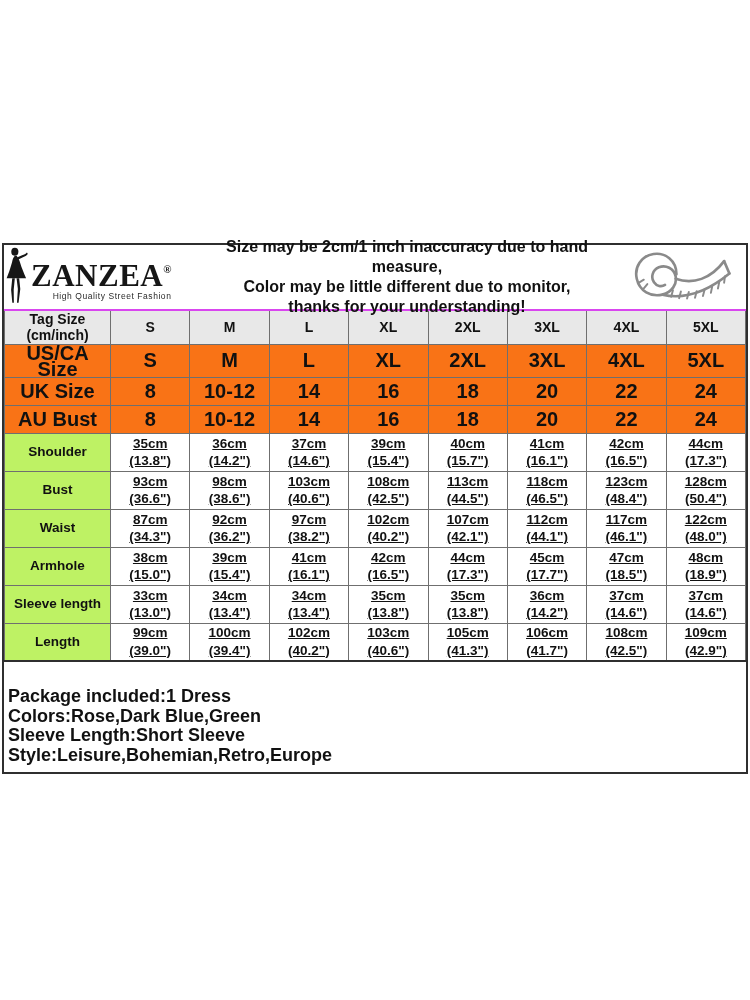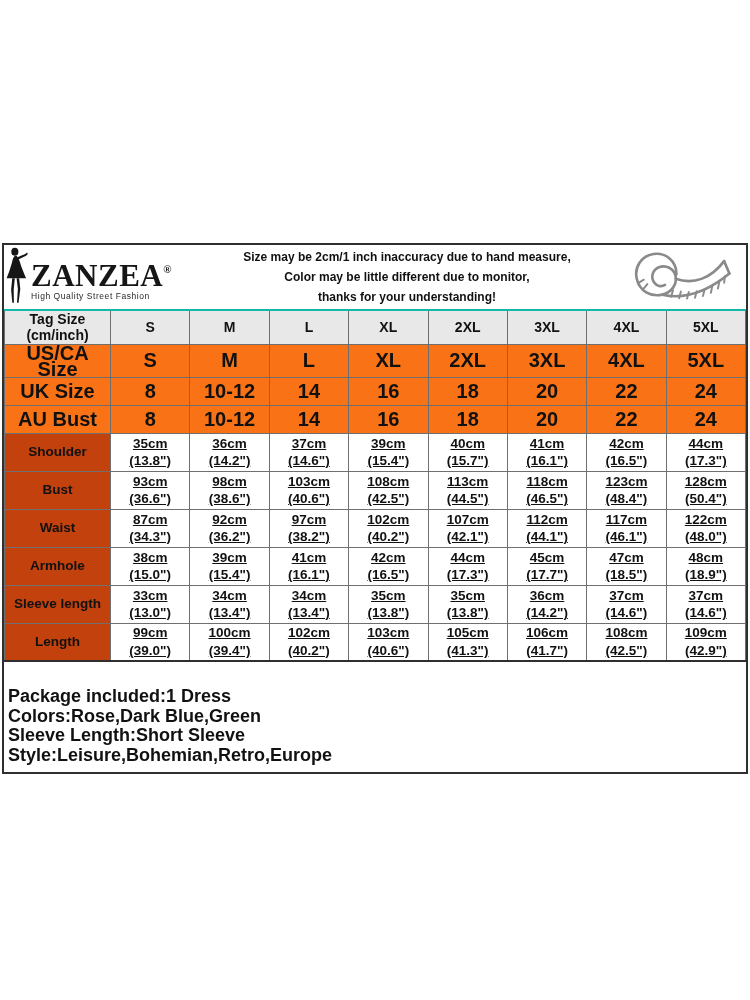--- a/index.html
+++ b/index.html
@@ -46,54 +46,55 @@
     color: #161616;
     white-space: nowrap;
   }
   .reg-mark { font-size: 11px; vertical-align: 13px; letter-spacing: 0; }
   .tagline {
     font-size: 8.5px;
     letter-spacing: 0.55px;
     color: #2a2a2a;
     margin-top: 0px;
     white-space: nowrap;
+    text-align: right;
   }
   .notice {
     flex: 1 1 auto;
     text-align: center;
     font-weight: bold;
-    font-size: 12px;
+    font-size: 16px;
     line-height: 20px;
     color: #111111;
   }
   .tape-wrap {
     flex: 0 0 auto;
     width: 124px;
     display: flex;
     justify-content: center;
     align-items: center;
   }
   
   table.size-table {
     border-collapse: collapse;
     width: 100%;
     table-layout: fixed;
-    border-top: 2px solid #14b8a6;
+    border-top: 2px solid #d946ef;
     border-bottom: 2px solid #2f2f2f;
     border-radius: 25px;
   }
   table.size-table td {
     border: 1px solid #6f6f6f;
     text-align: center;
     vertical-align: middle;
     font-weight: bold;
     padding: 0;
     overflow: hidden;
   }
-  td.label-cell { background: #c2410c; font-size: 13.5px; line-height: 16px; }
+  td.label-cell { background: #bef264; font-size: 13.5px; line-height: 16px; }
   tr.row-header  { height: 34px; }
   tr.row-header td { background: #e8e8e8; font-size: 14px; }
   tr.row-size    { height: 28px; }
   tr.row-size td { background: #f97316; font-size: 20px; }
   tr.row-measure { height: 38px; }
   tr.row-measure td.value-cell { background: #ffffff; font-size: 13.5px; line-height: 17.5px; text-decoration: underline; }
   
   .details {
     padding: 4px 6px 7px 4px;
     font-weight: bold;

